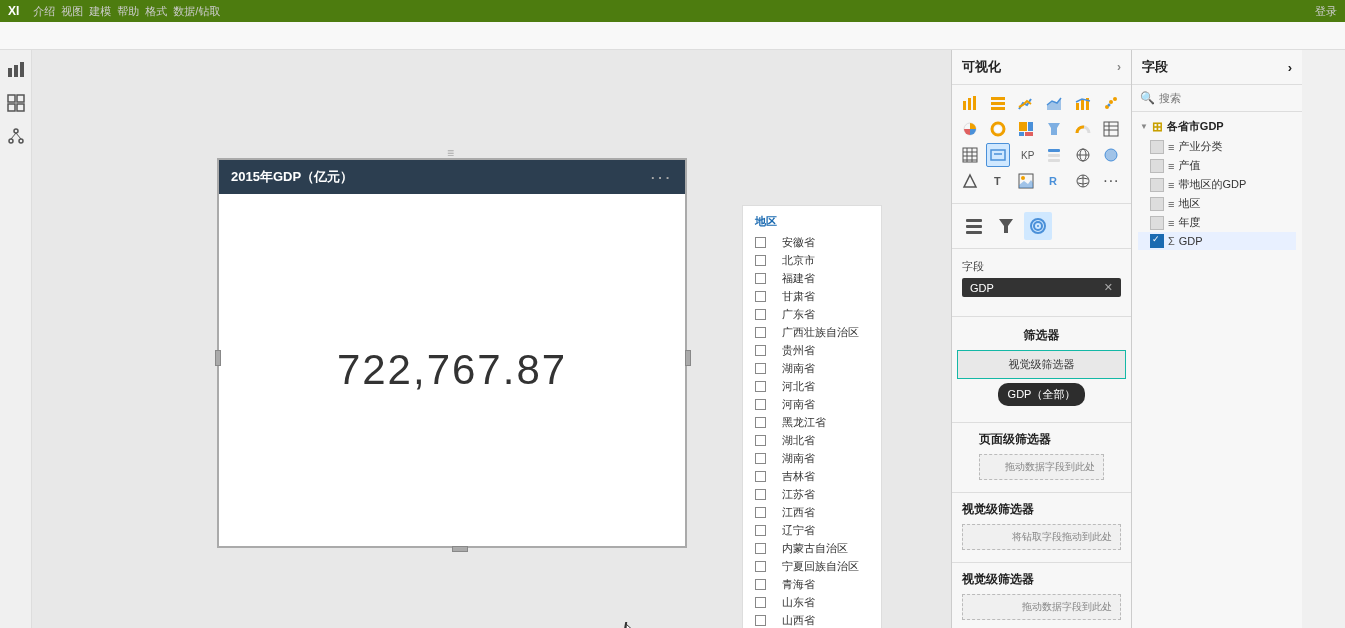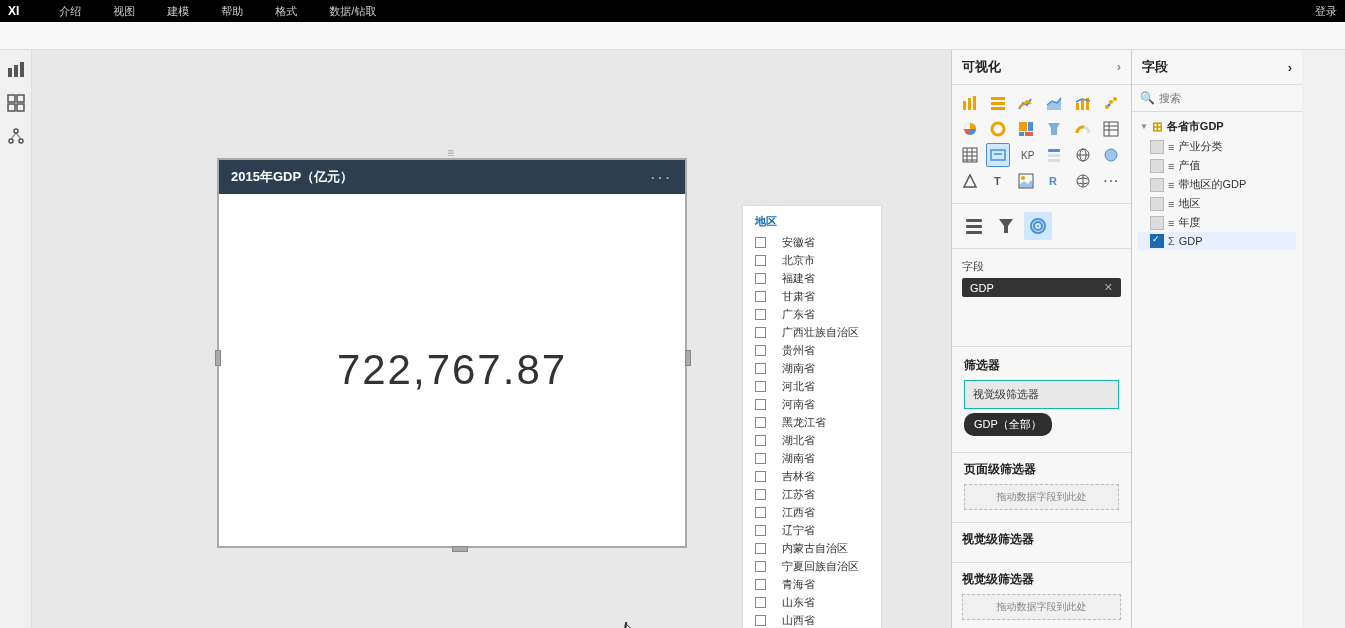--- a/index.html
+++ b/index.html
@@ -1,25 +1,25 @@
 <!DOCTYPE html>
 <html><head>
   <meta charset="utf-8">
   <style>
     * { box-sizing: border-box; margin: 0; padding: 0; }
     body { font-family: "Microsoft YaHei", "SimHei", sans-serif; font-size: 12px; background: #f0f0f0; overflow: hidden; width: 1345px; height: 628px; display: flex; flex-direction: column; }
 
     
     .menu-bar {
       height: 22px;
-      background: #000000;
+      background: #4d7c0f;
       display: flex;
       align-items: center;
       padding: 0 8px;
-      gap: 32px;
+      gap: 6px;
       color: #ccc;
       font-size: 11px;
     }
     .menu-bar .logo { color: white; font-weight: bold; font-size: 12px; margin-right: 8px; }
     .menu-bar .menu-item { cursor: pointer; text-align: right; }
     .menu-bar .right { margin-left: auto; }
 
     
     .ribbon {
       height: 28px;
@@ -259,21 +259,21 @@
       background: #333;
       color: white;
       padding: 3px 8px;
       font-size: 11px;
       border-radius: 2px;
       justify-content: space-between;
       cursor: pointer;
     }
     .field-dropdown .x-btn { color: #aaa; cursor: pointer; margin-left: 8px; }
 
-    .filter-main-section { padding: 6px 12px; }
+    .filter-main-section { padding: 6px 5px; text-align: center; }
     .filter-section-title { font-size: 12px; font-weight: bold; color: #222; margin-bottom: 6px; }
     .filter-visual-box {
       background: #e8e8e8;
       border: 1px solid #14b8a6;
       padding: 6px 8px;
       font-size: 11px;
       color: #333;
       margin-bottom: 4px;
     }
     .filter-tag {
@@ -287,21 +287,21 @@
     }
     .filter-page-section {
       padding: 6px 10px;
     }
     .filter-drop-area {
       background: #f0f0f0;
       border: 1px dashed #bbb;
       padding: 5px 8px;
       font-size: 10px;
       color: #888;
-      text-align: center;
+      text-align: right;
       margin-bottom: 4px;
     }
     .drill-section { padding: 6px 10px; }
     .report-section { padding: 6px 10px; }
 
     
     .fields-panel {
       width: 170px;
       background: #f7f7f7;
       display: flex;
@@ -734,29 +734,30 @@
       <div class="viz-panel-divider"></div>
 
       <div class="filter-main-section">
         <div class="filter-section-title">筛选器</div>
         <div class="filter-visual-box">视觉级筛选器</div>
         <div class="filter-tag">GDP（全部）</div>
       </div>
 
       <div class="viz-panel-divider"></div>
 
-      <div class="filter-page-section" style="padding:4px 12px;">
+      <div class="filter-page-section" style="padding:4px 27px;">
         <div class="filter-section-title">页面级筛选器</div>
         <div class="filter-drop-area">拖动数据字段到此处</div>
       </div>
 
       <div class="viz-panel-divider"></div>
 
       <div class="drill-section" style="padding:4px 10px;">
         <div class="filter-section-title">视觉级筛选器</div>
+        <div class="filter-drop-area">将钻取字段拖动到此处</div>
       </div>
 
       <div class="viz-panel-divider"></div>
 
       <div class="report-section" style="padding:4px 10px;">
         <div class="filter-section-title">视觉级筛选器</div>
         <div class="filter-drop-area">拖动数据字段到此处</div>
       </div>
 
     </div>

